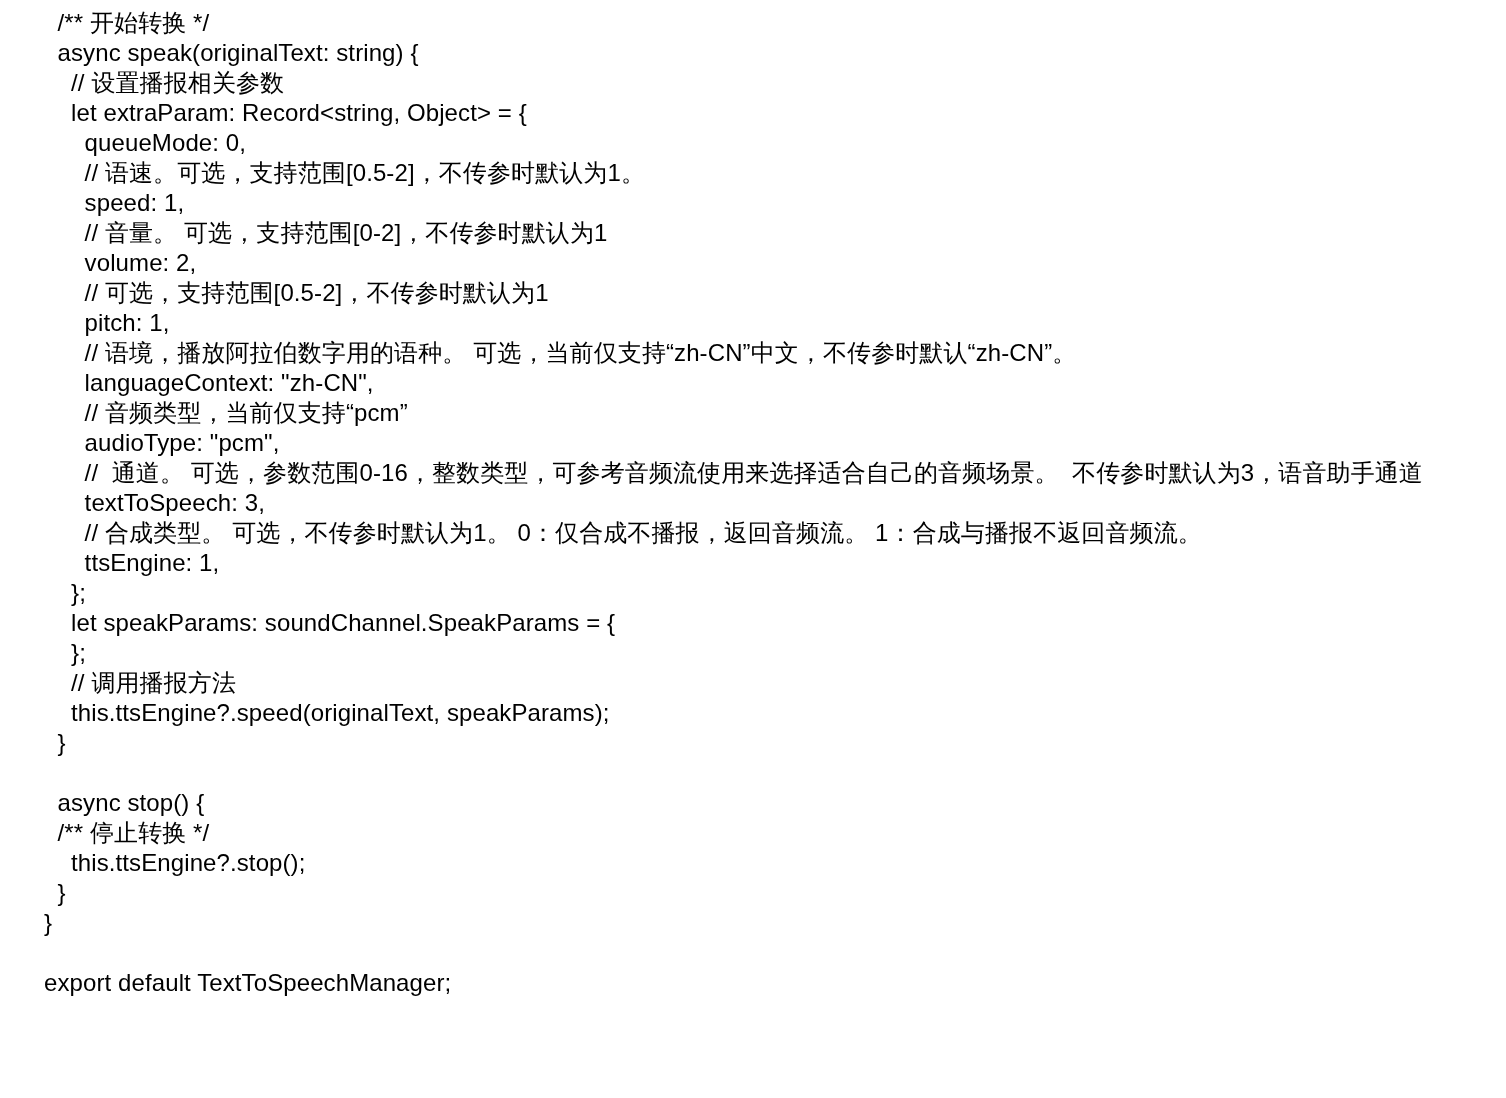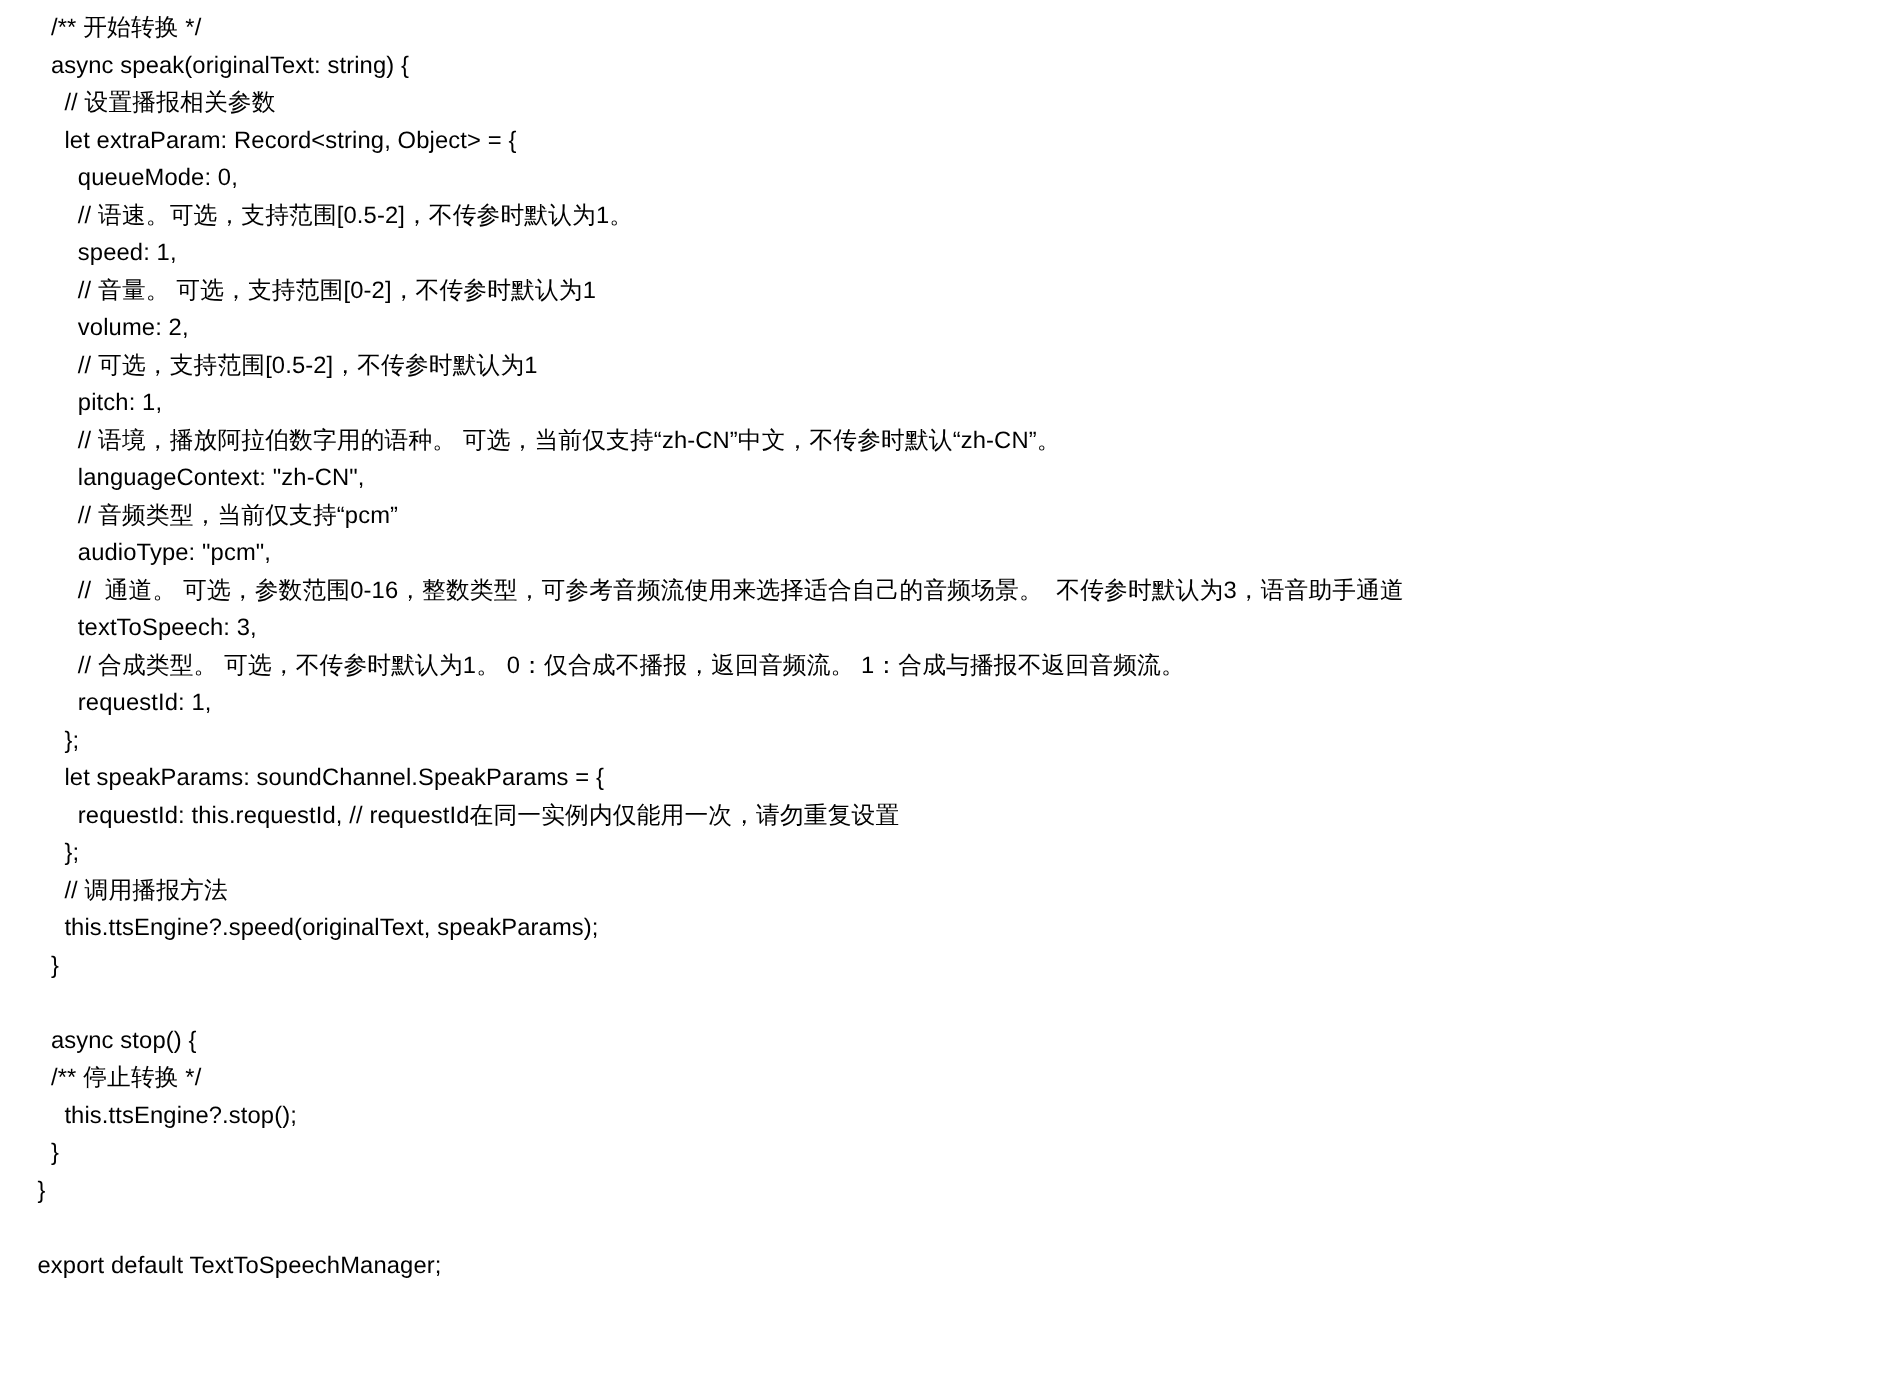--- a/index.html
+++ b/index.html
@@ -12,25 +12,25 @@
     height: 1098px;
     font-family: "Liberation Sans", sans-serif;
     color: #000000;
   }
   #code-block {
     padding: 8px 0 0 0;
     box-sizing: border-box;
   }
   .code-line {
     font-family: "Liberation Sans", sans-serif;
-    font-size: 19px;
+    font-size: 24px;
     line-height: 30px;
     white-space: pre;
     color: #000000;
-    padding-left: 30px;
+    padding-left: 44px;
     letter-spacing: 0.1px;
   }
   .code-line.blank {
     height: 30px;
   }
 </style>
 </head>
 <body>
 
 <div id="code-block">
@@ -45,24 +45,23 @@
     <div class="code-line">      volume: 2,</div>
     <div class="code-line">      // 可选，支持范围[0.5-2]，不传参时默认为1</div>
     <div class="code-line">      pitch: 1,</div>
     <div class="code-line">      // 语境，播放阿拉伯数字用的语种。 可选，当前仅支持“zh-CN”中文，不传参时默认“zh-CN”。</div>
     <div class="code-line">      languageContext: "zh-CN",</div>
     <div class="code-line">      // 音频类型，当前仅支持“pcm”</div>
     <div class="code-line">      audioType: "pcm",</div>
     <div class="code-line">      //  通道。 可选，参数范围0-16，整数类型，可参考音频流使用来选择适合自己的音频场景。  不传参时默认为3，语音助手通道</div>
     <div class="code-line">      textToSpeech: 3,</div>
     <div class="code-line">      // 合成类型。 可选，不传参时默认为1。 0：仅合成不播报，返回音频流。 1：合成与播报不返回音频流。</div>
-    <div class="code-line">      requestId: 1,</div>
+    <div class="code-line">      ttsEngine: 1,</div>
     <div class="code-line">    };</div>
     <div class="code-line">    let speakParams: soundChannel.SpeakParams = {</div>
-    <div class="code-line">      requestId: this.requestId, // requestId在同一实例内仅能用一次，请勿重复设置</div>
     <div class="code-line">    };</div>
     <div class="code-line">    // 调用播报方法</div>
     <div class="code-line">    this.ttsEngine?.speed(originalText, speakParams);</div>
     <div class="code-line">  }</div>
     <div class="code-line blank"></div>
     <div class="code-line">  async stop() {</div>
     <div class="code-line">  /** 停止转换 */</div>
     <div class="code-line">    this.ttsEngine?.stop();</div>
     <div class="code-line">  }</div>
     <div class="code-line">}</div>

